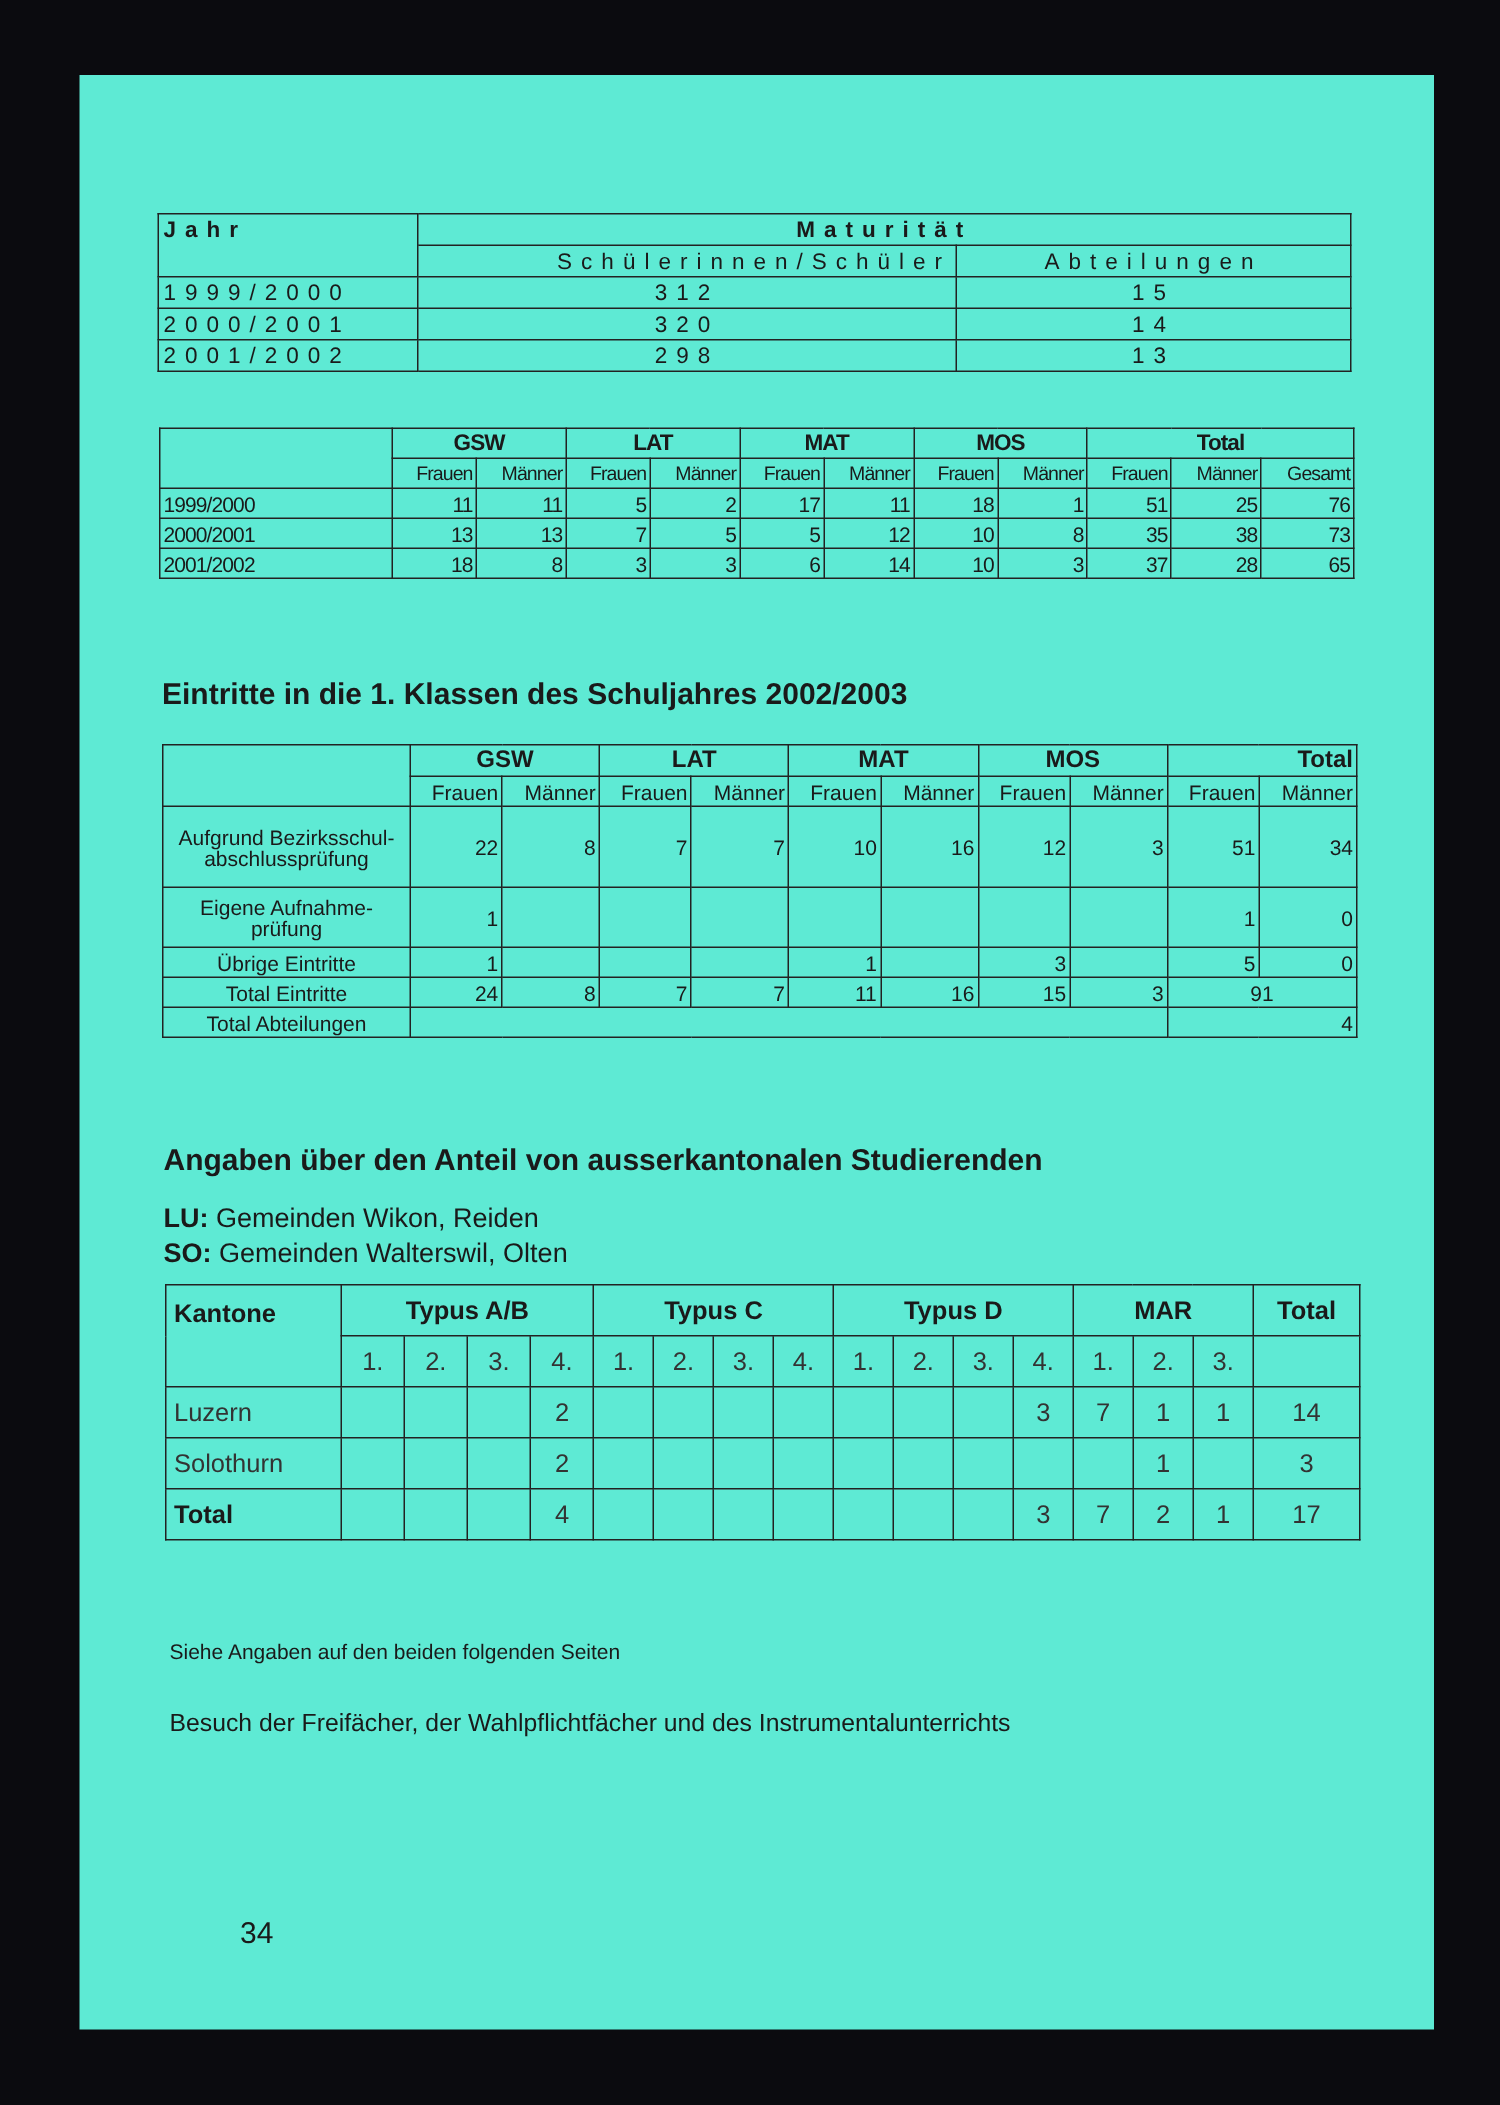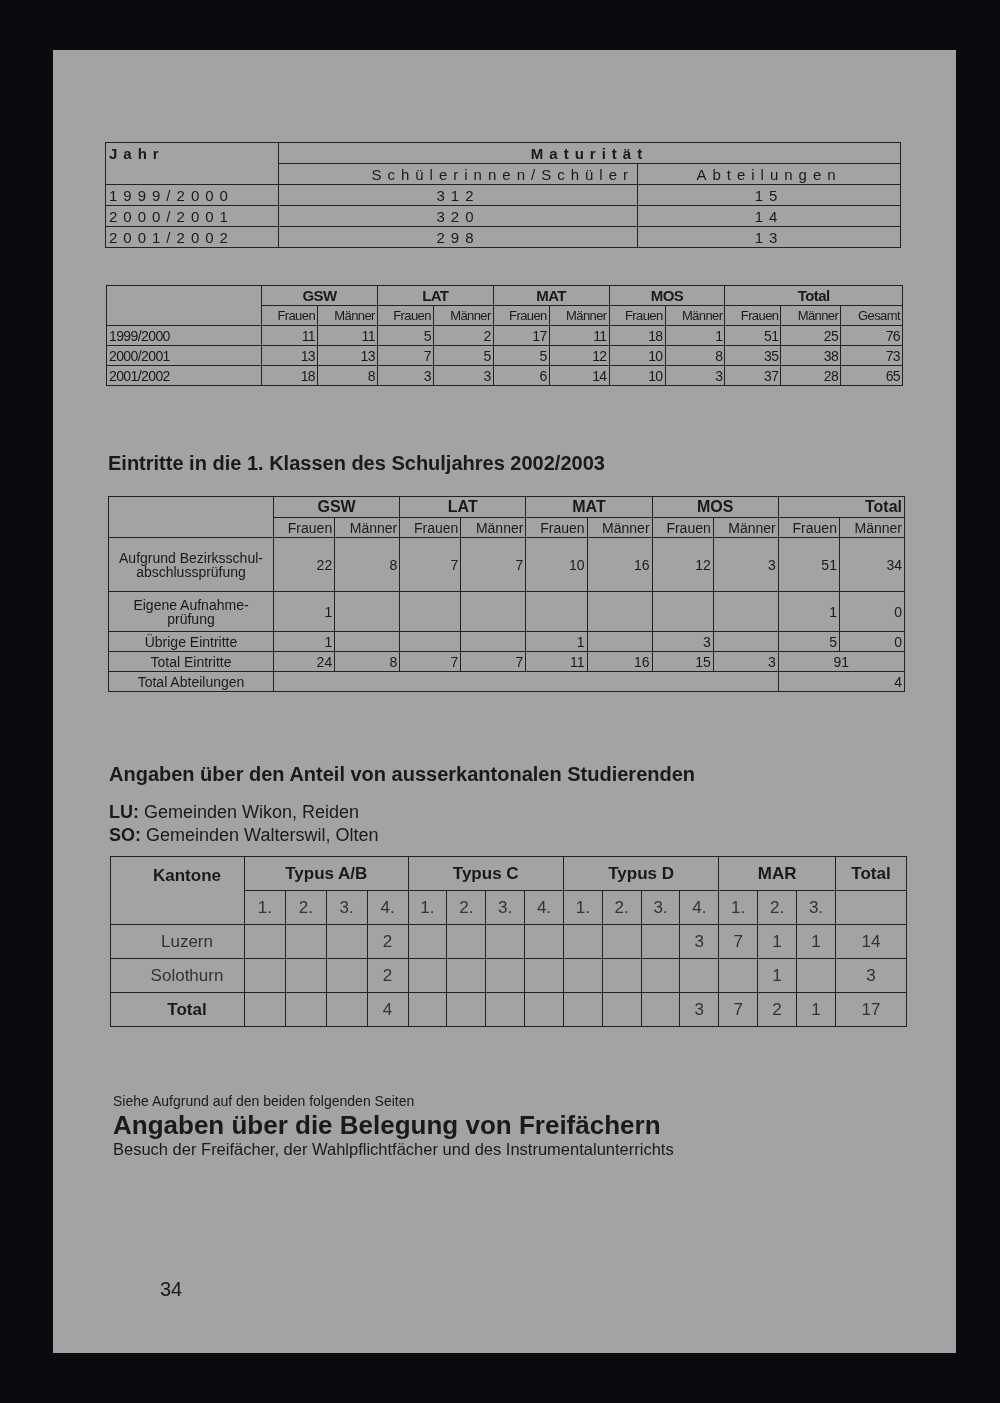--- a/index.html
+++ b/index.html
@@ -1,18 +1,18 @@
 <!DOCTYPE html>
 <html><head>
 <meta charset="utf-8">
 <style>
   html, body { margin:0; padding:0; }
   body { width:1000px; height:1403px; background:#0b0b0f; position:relative; overflow:hidden;
          font-family:"Liberation Sans", sans-serif; color:#1a1a1a; }
-  .page { position:absolute; left:53px; top:50px; width:903px; height:1303px; background:#a3a3a3; }
+  .page { position:absolute; left:53px; top:50px; width:903px; height:1303px; background:#5eead4; }
   .abs { position:absolute; }
   table { border-collapse:collapse; position:absolute; }
   td { border:1.6px solid #222; padding:0 3px; font-size:14px; line-height:1; }
 
   
   #t1 { left:52px; top:92px; width:796px; }
   #t1 td { height:20px; font-size:15px; letter-spacing:6px; }
   #t1 .c { text-align:center; }
   #t1 .b { font-weight:bold; }
   #t1 tr.r0 td { height:20px; }
@@ -36,21 +36,21 @@
 
   
   #title3 { left:56px; top:713px; font-size:20px; font-weight:bold; }
   #lu { left:56px; top:752px; font-size:18px; }
   #so { left:56px; top:775px; font-size:18px; }
 
   
   #t4 { left:57px; top:806px; width:797px; }
   #t4 td { height:33px; font-size:17px; text-align:center; color:#333; }
   #t4 .h { font-weight:bold; color:#1a1a1a; }
-  #t4 .l { text-align:center; padding-left:22px; }
+  #t4 .l { text-align:left; padding-left:5px; }
 
   #note { left:60px; top:1043px; font-size:14px; }
   #title4 { left:60px; top:1060px; font-size:26px; font-weight:bold; }
   #sub4 { left:60px; top:1090px; font-size:16.5px; }
   #pagenum { left:107px; top:1228px; font-size:20px; }
 </style>
 </head>
 <body>
 
 <div class="page">
@@ -319,18 +319,17 @@
           <td></td>
           <td>3</td>
           <td>7</td>
           <td>2</td>
           <td>1</td>
           <td>17</td>
         </tr>
   </tbody>
     </table>
 
-  <div id="note" class="abs">Siehe Aufgrund auf den beiden folgenden Seiten</div>
-  <div id="title4" class="abs">Angaben über die Belegung von Freifächern</div>
+  <div id="note" class="abs">Siehe Angaben auf den beiden folgenden Seiten</div>
   <div id="sub4" class="abs">Besuch der Freifächer, der Wahlpflichtfächer und des Instrumentalunterrichts</div>
 
   <div id="pagenum" class="abs">34</div>
 </div>
 
 </body></html>

